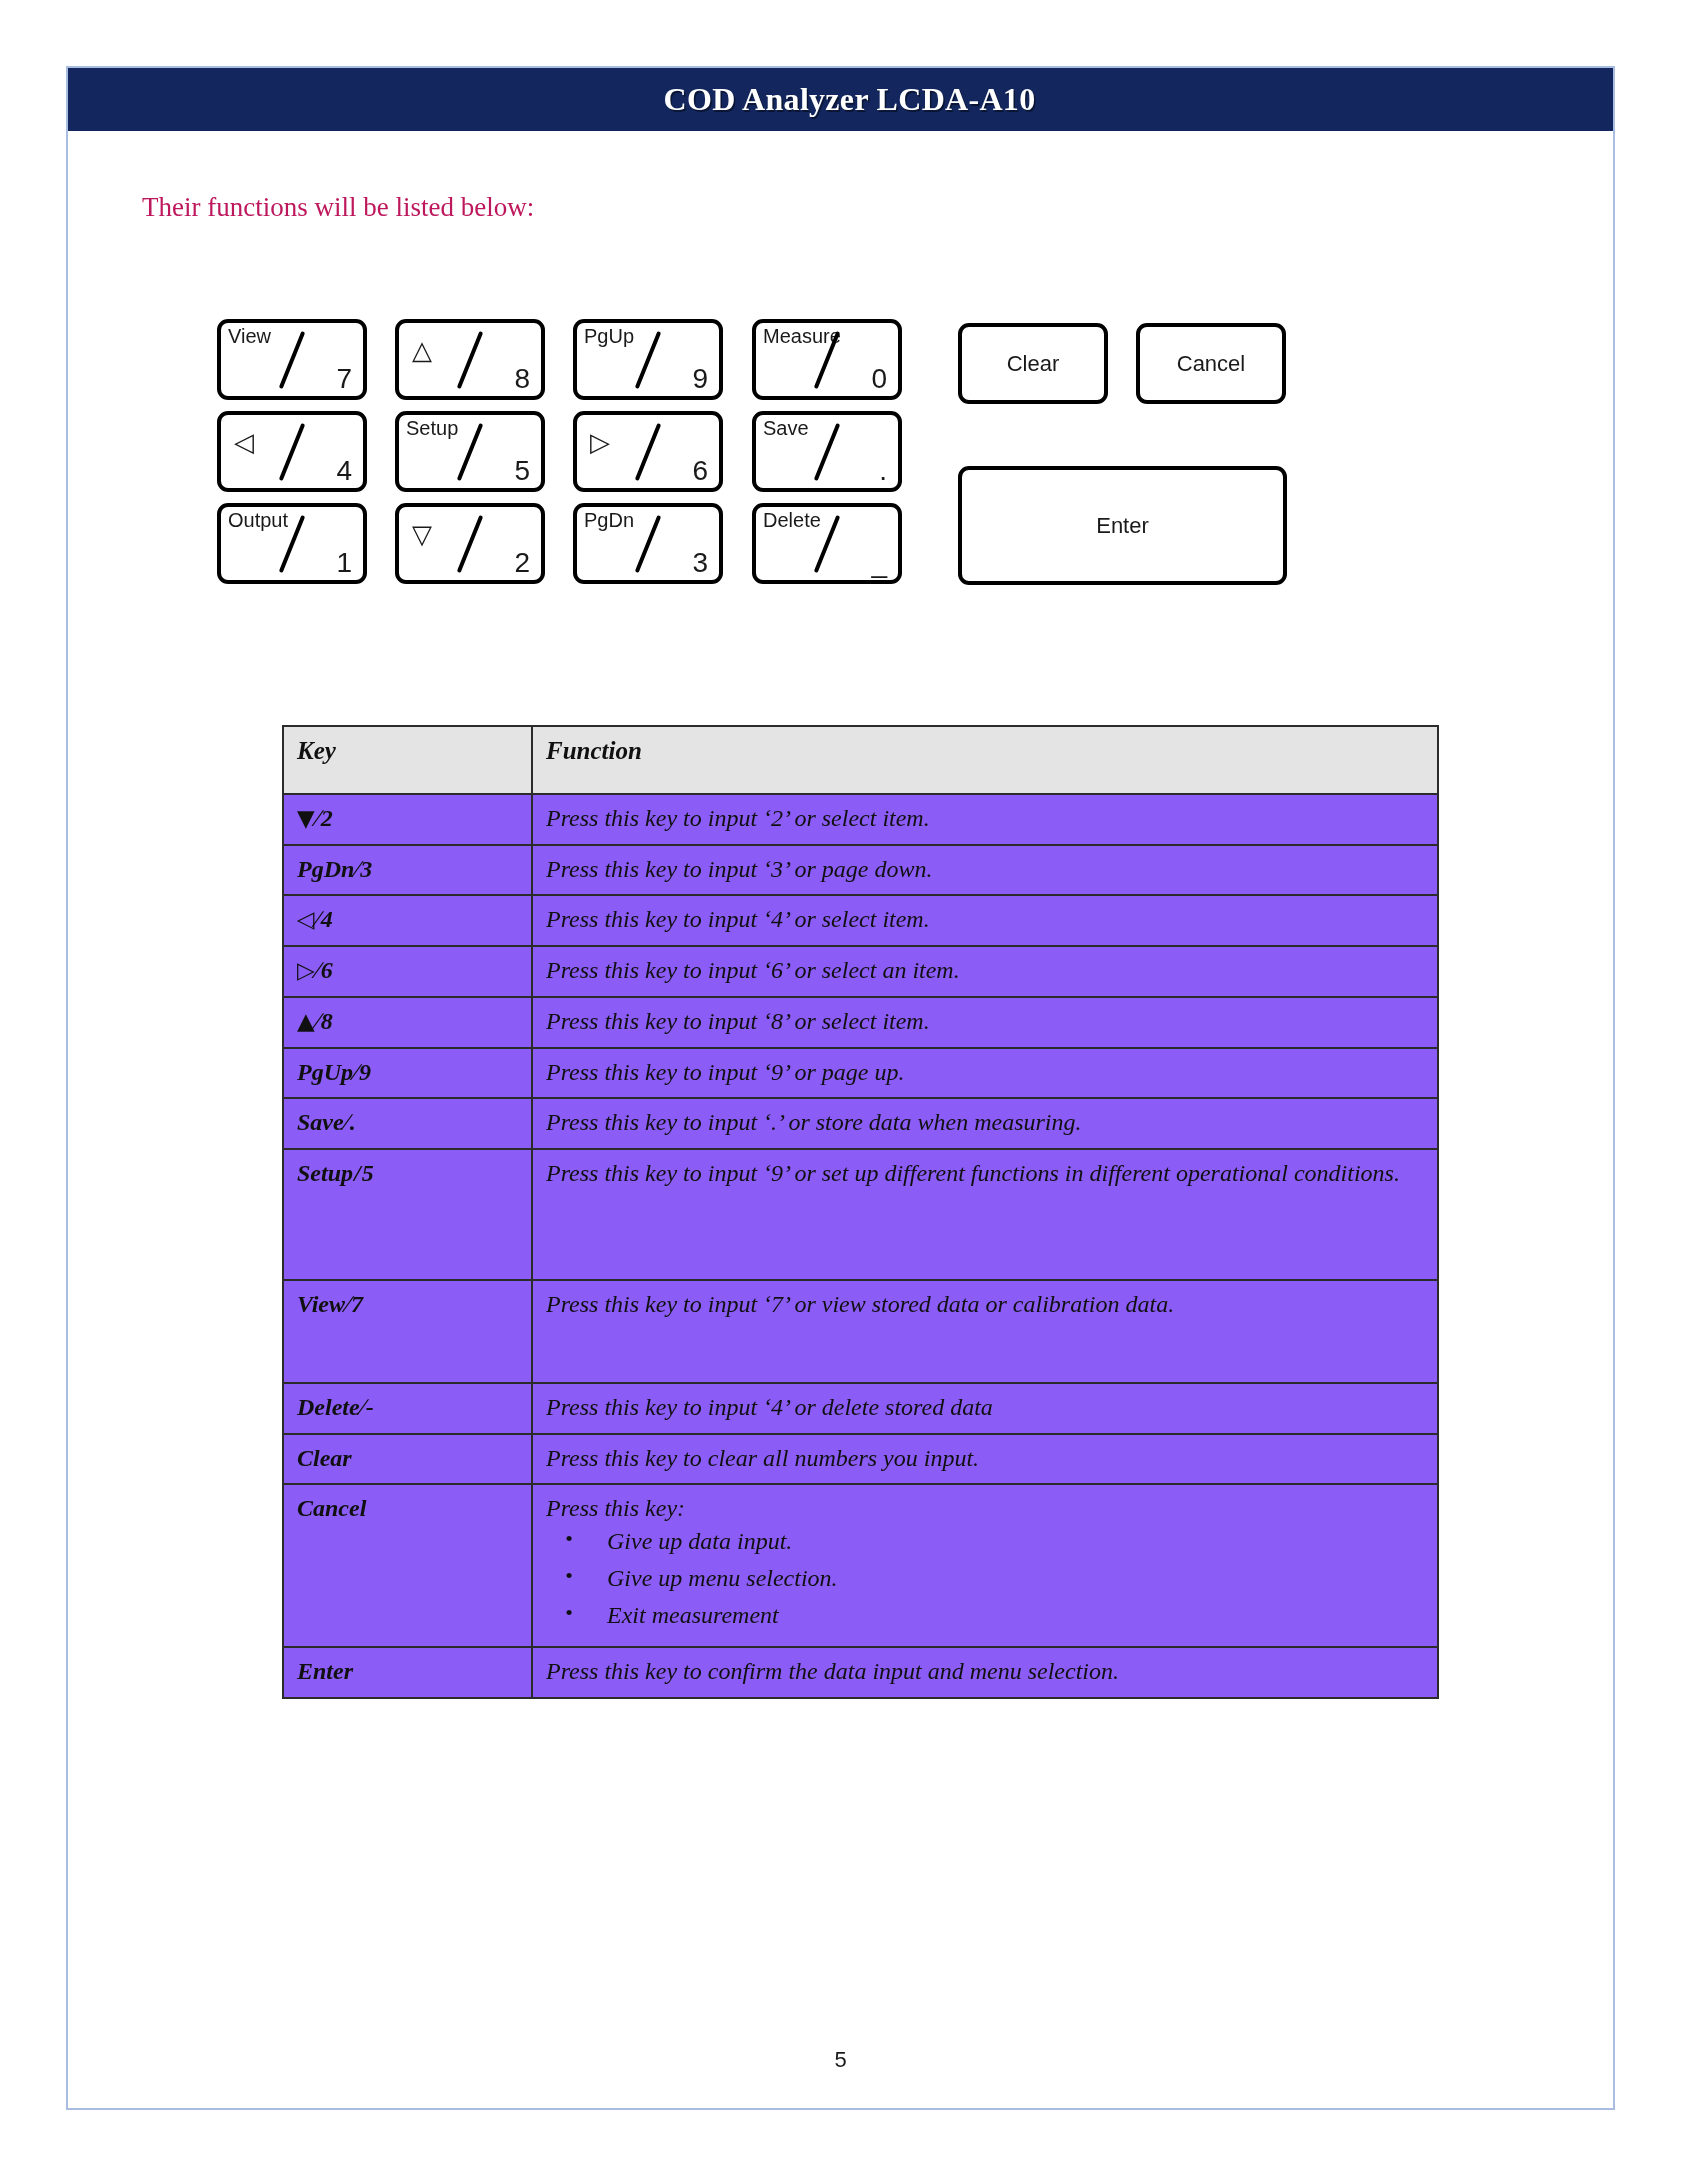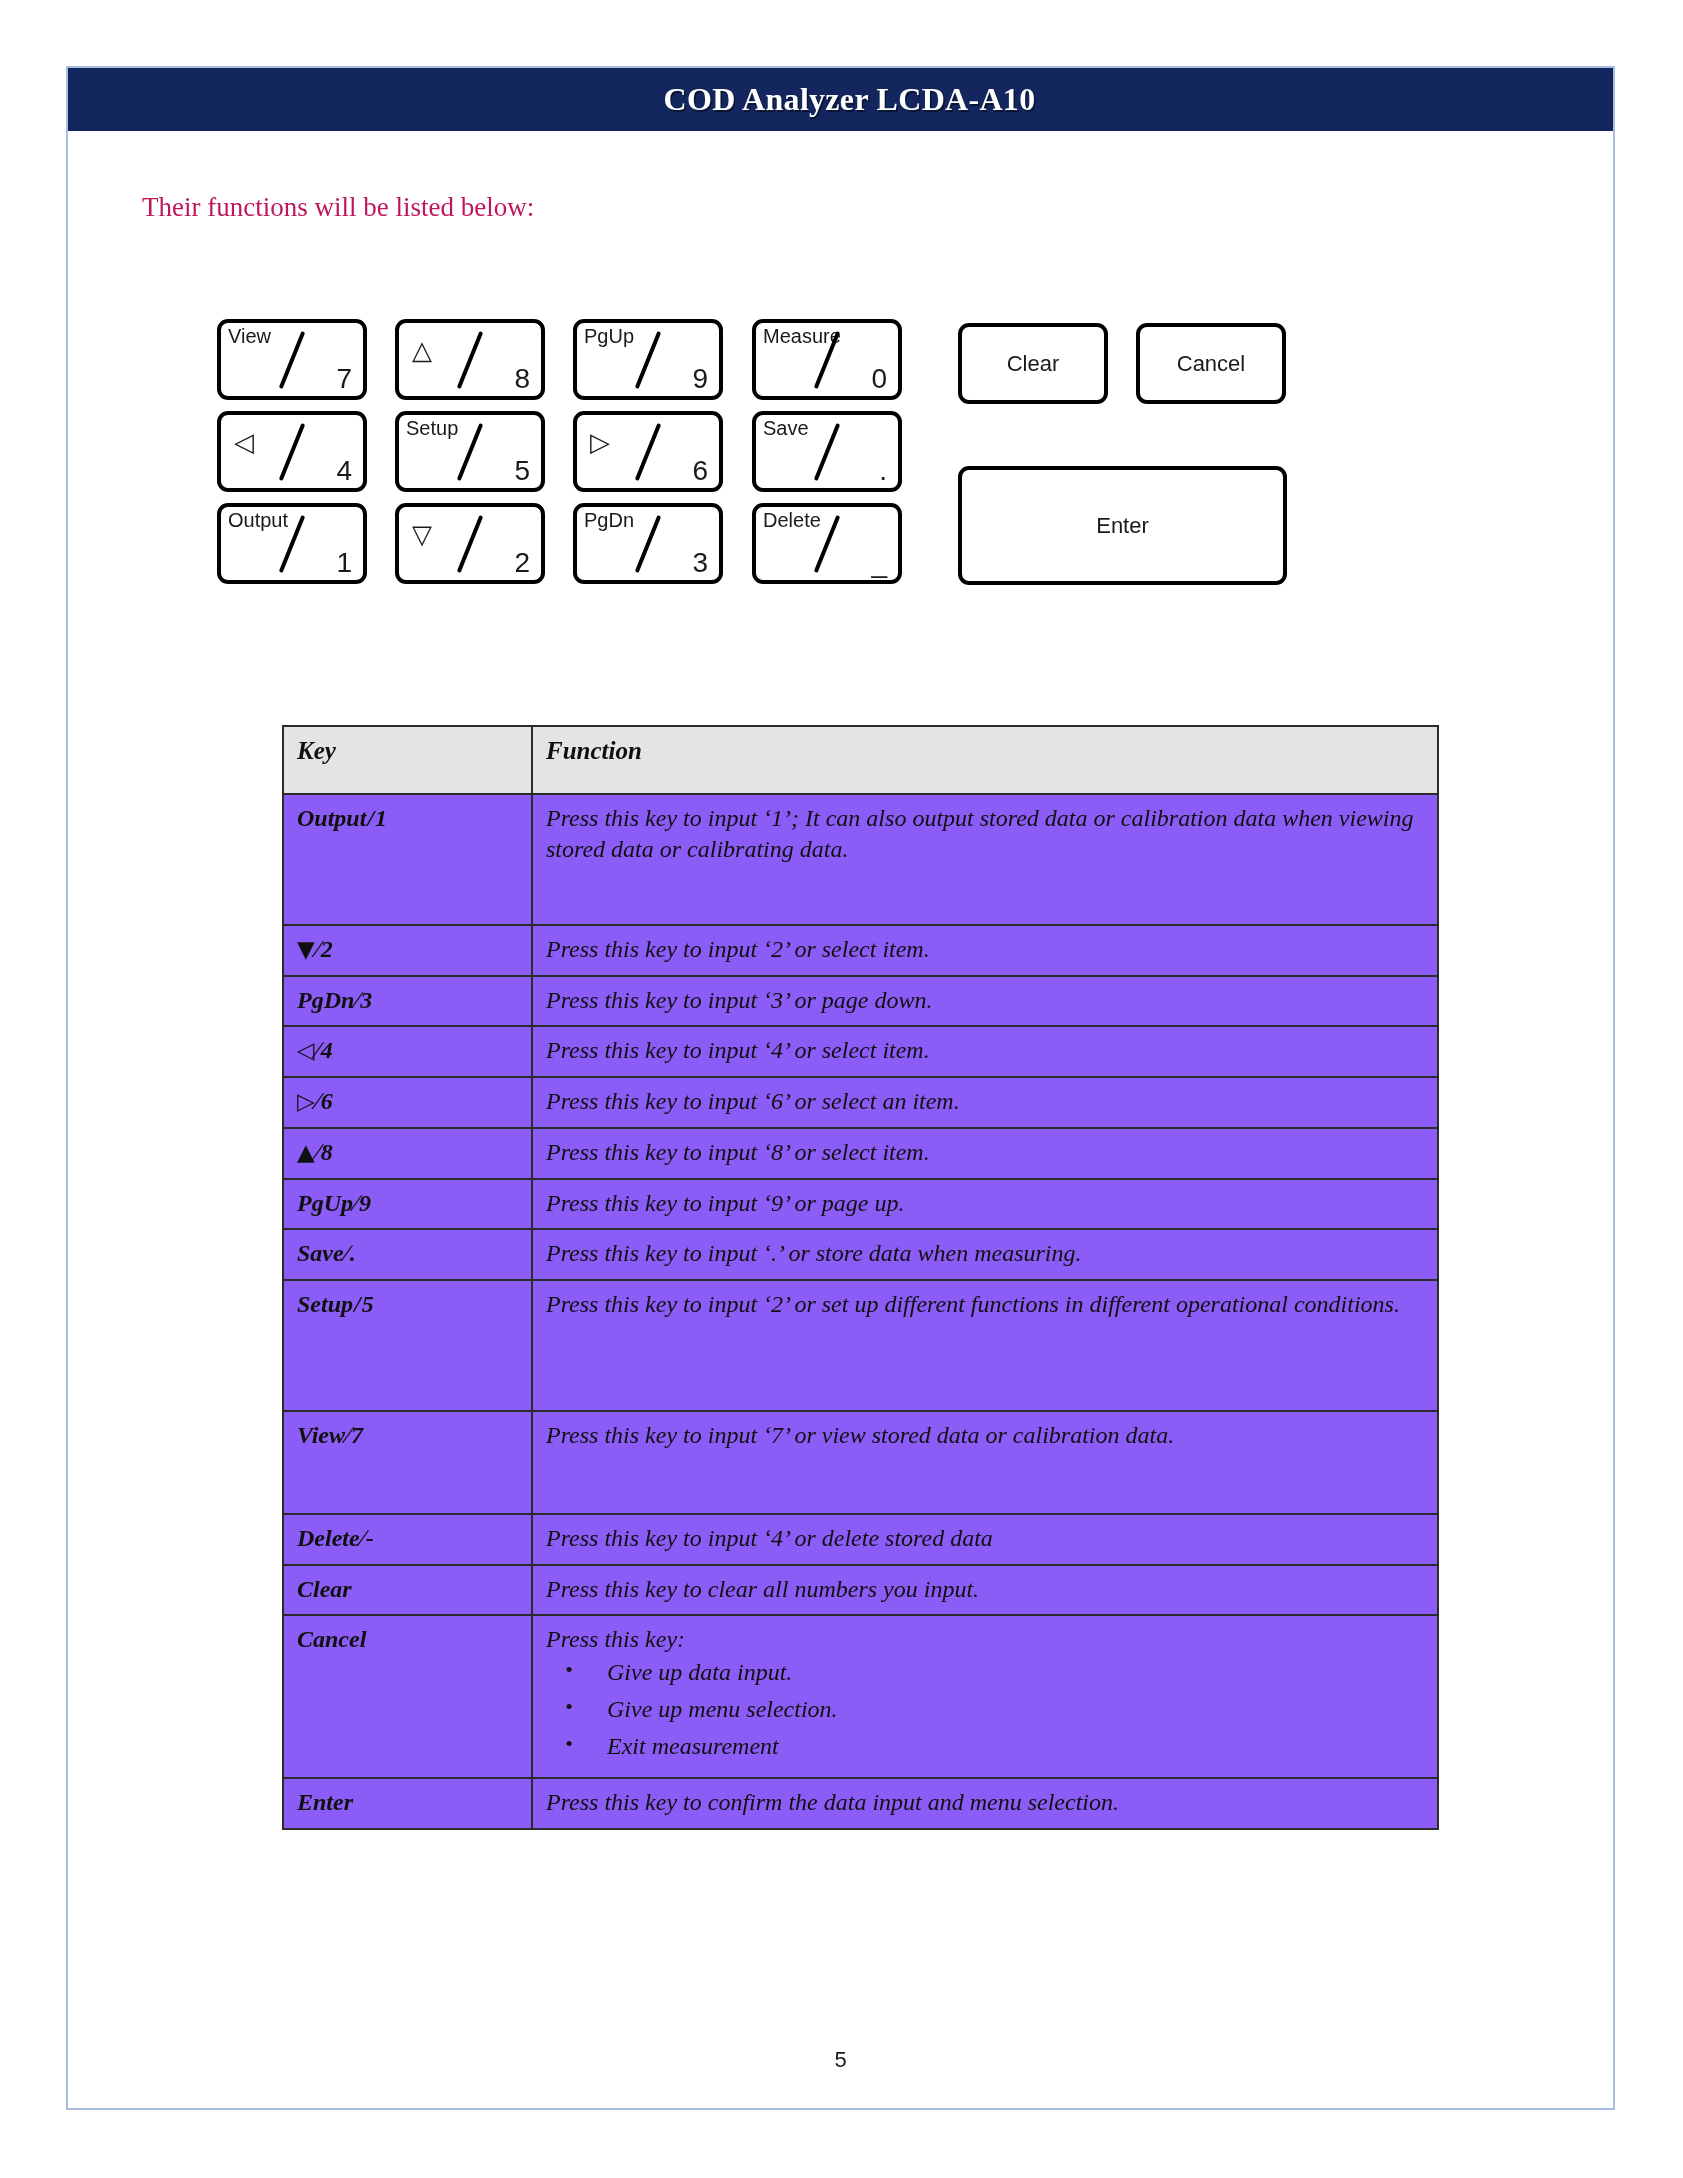--- a/index.html
+++ b/index.html
@@ -307,26 +307,20 @@
         <col class="c-key">
         <col class="c-fn">
       </colgroup>
       <thead>
         <tr>
           <th>Key</th>
           <th>Function</th>
         </tr>
       </thead>
       <tbody id="key-table-body">
-          <tr class="tall">
-            <td class="key-cell"><span>Output</span><span class="sl">/</span><span>1</span></td>
-            <td class="fn-cell">
-              <p>Press this key to input ‘1’; It can also output stored data or calibration data when viewing stored data or calibrating data.</p>
-            </td>
-          </tr>
           <tr>
             <td class="key-cell"><span class="arrow">▼</span><span class="sl">∕</span><span>2</span></td>
             <td class="fn-cell">
               <p>Press this key to input ‘2’ or select item.</p>
             </td>
           </tr>
           <tr>
             <td class="key-cell"><span>PgDn</span><span class="sl">∕</span><span>3</span></td>
             <td class="fn-cell">
               <p>Press this key to input ‘3’ or page down.</p>
@@ -358,21 +352,21 @@
           </tr>
           <tr>
             <td class="key-cell"><span>Save</span><span class="sl">∕</span><span>.</span></td>
             <td class="fn-cell">
               <p>Press this key to input ‘.’ or store data when measuring.</p>
             </td>
           </tr>
           <tr class="tall">
             <td class="key-cell"><span>Setup</span><span class="sl">/</span><span>5</span></td>
             <td class="fn-cell">
-              <p>Press this key to input ‘2’ or set up different functions in different operational conditions.</p>
+              <p>Press this key to input ‘9’ or set up different functions in different operational conditions.</p>
             </td>
           </tr>
           <tr class="tall2">
             <td class="key-cell"><span>View</span><span class="sl">∕</span><span>7</span></td>
             <td class="fn-cell">
               <p>Press this key to input ‘7’ or view stored data or calibration data.</p>
             </td>
           </tr>
           <tr>
             <td class="key-cell"><span>Delete</span><span class="sl">∕</span><span>-</span></td>

